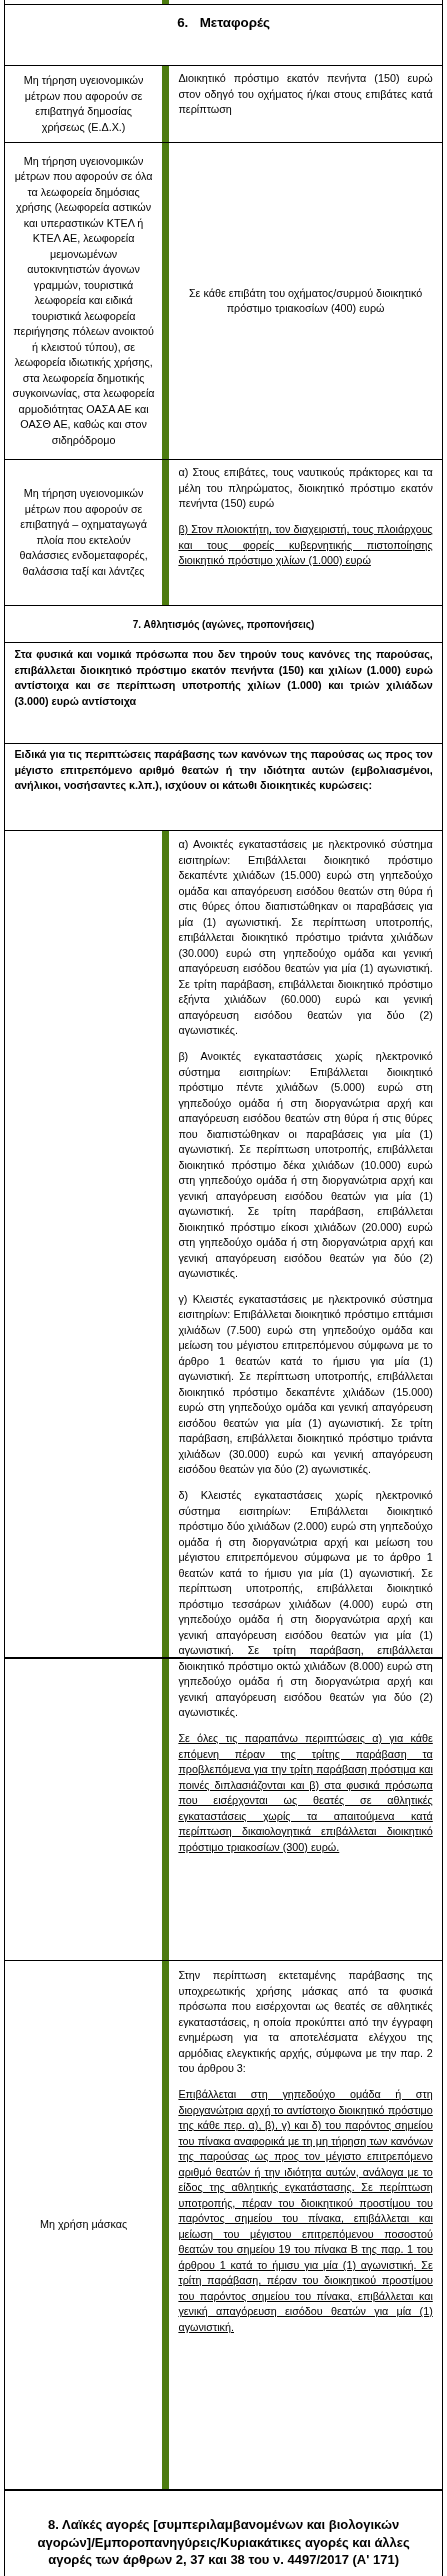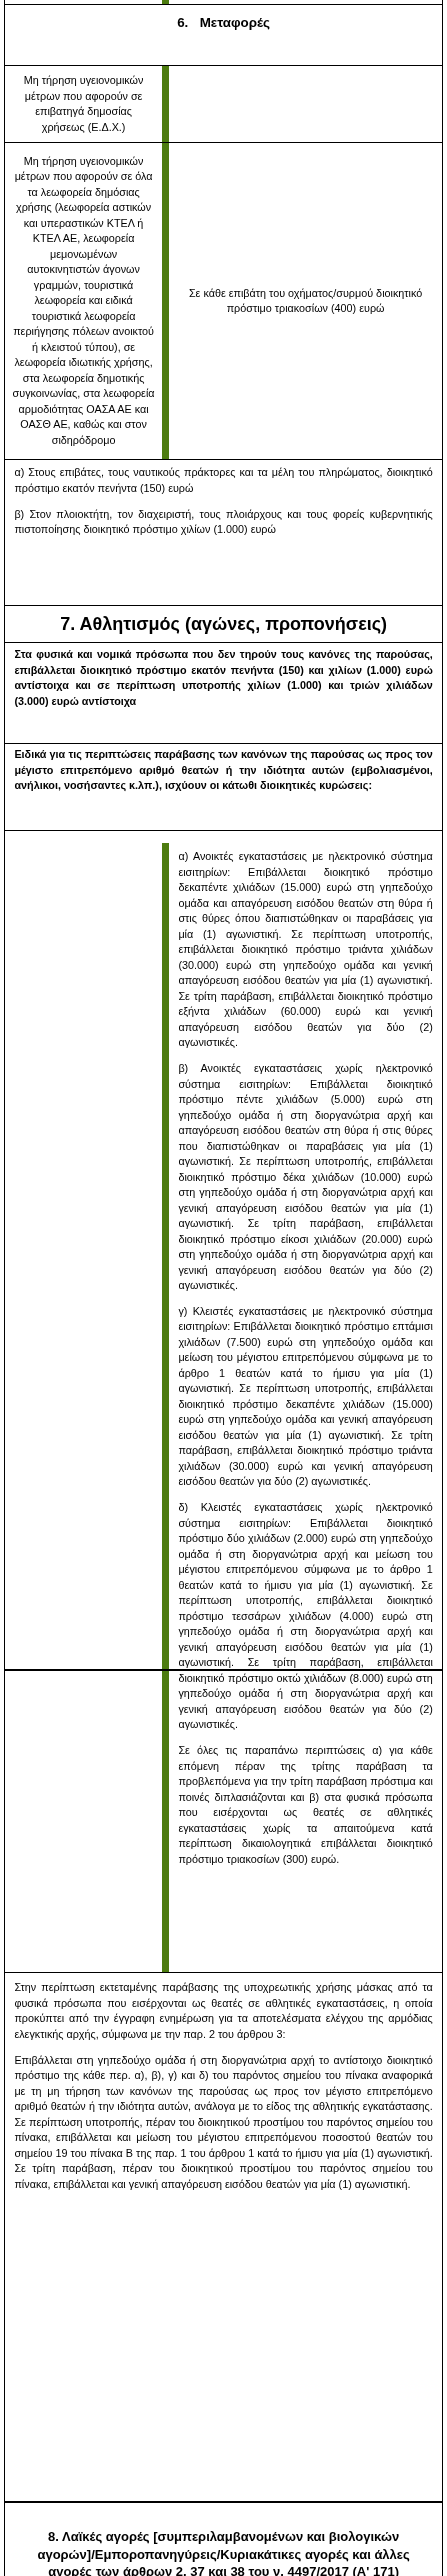--- a/index.html
+++ b/index.html
@@ -5,40 +5,40 @@
   html,body{margin:0;padding:0;background:#ffffff;}
   body{width:447px;height:2958px;font-family:"Liberation Sans","DejaVu Sans",sans-serif;color:#000;}
   .doc{position:relative;width:447px;height:2958px;background:#fff;overflow:hidden;}
   .tbl{position:absolute;left:4.1px;top:0;width:439px;height:2958px;box-sizing:border-box;
        border-left:1px solid #000;border-right:1px solid #000;display:flex;flex-direction:column;}
   .row{display:flex;box-sizing:border-box;align-items:stretch;overflow:hidden;}
   .cl{width:164px;box-sizing:border-box;border-right:7px solid #4d7c0f;display:flex;align-items:center;
       justify-content:center;text-align:center;padding:3.1px 7.2px;font-size:10.8px;line-height:15.5px;overflow:hidden;}
   .cr{flex:1;box-sizing:border-box;padding:5.2px 9.3px;font-size:10.8px;line-height:15.5px;text-align:justify;overflow:hidden;}
   .cr p{margin:0 0 10.3px 0;}
-  .cr p:last-child{margin-bottom:0;}
+  .cr p:last-child{margin-bottom:0;text-decoration:underline;}
   .ch{width:100%;box-sizing:border-box;display:flex;align-items:center;justify-content:center;
       text-align:center;font-weight:bold;overflow:hidden;}
   
   .r-sliver-top{height:5.2px;border-bottom:1.5px solid #000;}
   .r-h6{height:61px;border-bottom:1px solid #000;}
   .r-h6 .ch{align-items:flex-start;padding-top:10.3px;font-size:13.4px;}
   .r-h6 .num{margin-right:11.3px;}
   .r-61{height:77px;border-bottom:1px solid #000;}
   .r-62{height:317px;border-bottom:1px solid #000;}
   .r-62 .cr{display:flex;align-items:center;justify-content:center;text-align:center;padding:0 15.5px;}
   .r-63{height:146px;border-bottom:1.5px solid #000;}
   .r-h7{height:37px;border-bottom:1.5px solid #000;}
-  .r-h7 .ch{font-size:18px;}
+  .r-h7 .ch{font-size:10px;}
   .r-71{height:101px;border-bottom:1px solid #000;}
   .r-71 .cr{padding-top:4.1px;font-weight:bold;}
   .r-72{height:87px;border-bottom:1.5px solid #000;}
   .r-72 .cr{padding-top:3.1px;font-weight:bold;}
   .r-72 .cl{padding:1px 5.2px;}
-  .r-73{height:1130px;border-bottom:1.5px solid #000;position:relative;margin-top:12px;}
+  .r-73{height:1130px;border-bottom:1.5px solid #000;position:relative;}
   .r-73 .cr{padding-top:6.2px;}
   .pagebreak{position:absolute;left:0;right:0;top:826px;height:1.5px;background:#000;z-index:3;}
   .r-mask{height:530px;border-bottom:2.1px solid #000;}
   .r-mask .cr{padding-top:7.2px;}
   .r-h8{height:105px;border-bottom:2.1px solid #000;}
   .r-h8 .ch{font-size:13px;line-height:17.5px;padding:0 20.6px;}
 </style>
 </head>
 <body>
 
@@ -52,28 +52,30 @@
 
     <div class="row r-h6">
       <div class="ch">
         <span class="num">6.</span>
         <span>Μεταφορές</span>
       </div>
     </div>
 
     <div class="row r-61">
       <div class="cl">Μη τήρηση υγειονομικών μέτρων που αφορούν σε επιβατηγά δημοσίας χρήσεως (Ε.Δ.Χ.)</div>
+      <div class="cr">Διοικητικό πρόστιμο εκατόν πενήντα (150) ευρώ στον οδηγό του οχήματος ή/και στους επιβάτες κατά περίπτωση</div>
     </div>
 
     <div class="row r-62">
       <div class="cl">Μη τήρηση υγειονομικών μέτρων που αφορούν σε όλα τα λεωφορεία δημόσιας χρήσης (λεωφορεία αστικών και υπεραστικών ΚΤΕΛ ή ΚΤΕΛ ΑΕ, λεωφορεία μεμονωμένων αυτοκινητιστών άγονων γραμμών, τουριστικά λεωφορεία και ειδικά τουριστικά λεωφορεία περιήγησης πόλεων ανοικτού ή κλειστού τύπου), σε λεωφορεία ιδιωτικής χρήσης, στα λεωφορεία δημοτικής συγκοινωνίας, στα λεωφορεία αρμοδιότητας ΟΑΣΑ ΑΕ και ΟΑΣΘ ΑΕ, καθώς και στον σιδηρόδρομο</div>
       <div class="cr">Σε κάθε επιβάτη του οχήματος/συρμού διοικητικό πρόστιμο τριακοσίων (400) ευρώ</div>
     </div>
 
     <div class="row r-63">
+      <div class="cl">Μη τήρηση υγειονομικών μέτρων που αφορούν σε επιβατηγά – οχηματαγωγά πλοία που εκτελούν θαλάσσιες ενδομεταφορές, θαλάσσια ταξί και λάντζες</div>
       <div class="cr">
         <p>α) Στους επιβάτες, τους ναυτικούς πράκτορες και τα μέλη του πληρώματος, διοικητικό πρόστιμο εκατόν πενήντα (150) ευρώ</p>
         <p>β) Στον πλοιοκτήτη, τον διαχειριστή, τους πλοιάρχους και τους φορείς κυβερνητικής πιστοποίησης διοικητικό πρόστιμο χιλίων (1.000) ευρώ</p>
       </div>
     </div>
 
     <div class="row r-h7">
       <div class="ch">7. Αθλητισμός (αγώνες, προπονήσεις)</div>
     </div>
 
@@ -91,20 +93,21 @@
         <p>α) Ανοικτές εγκαταστάσεις με ηλεκτρονικό σύστημα εισιτηρίων: Επιβάλλεται διοικητικό πρόστιμο δεκαπέντε χιλιάδων (15.000) ευρώ στη γηπεδούχο ομάδα και απαγόρευση εισόδου θεατών στη θύρα ή στις θύρες όπου διαπιστώθηκαν οι παραβάσεις για μία (1) αγωνιστική. Σε περίπτωση υποτροπής, επιβάλλεται διοικητικό πρόστιμο τριάντα χιλιάδων (30.000) ευρώ στη γηπεδούχο ομάδα και γενική απαγόρευση εισόδου θεατών για μία (1) αγωνιστική. Σε τρίτη παράβαση, επιβάλλεται διοικητικό πρόστιμο εξήντα χιλιάδων (60.000) ευρώ και γενική απαγόρευση εισόδου θεατών για δύο (2) αγωνιστικές.</p>
         <p>β) Ανοικτές εγκαταστάσεις χωρίς ηλεκτρονικό σύστημα εισιτηρίων: Επιβάλλεται διοικητικό πρόστιμο πέντε χιλιάδων (5.000) ευρώ στη γηπεδούχο ομάδα ή στη διοργανώτρια αρχή και απαγόρευση εισόδου θεατών στη θύρα ή στις θύρες που διαπιστώθηκαν οι παραβάσεις για μία (1) αγωνιστική. Σε περίπτωση υποτροπής, επιβάλλεται διοικητικό πρόστιμο δέκα χιλιάδων (10.000) ευρώ στη γηπεδούχο ομάδα ή στη διοργανώτρια αρχή και γενική απαγόρευση εισόδου θεατών για μία (1) αγωνιστική. Σε τρίτη παράβαση, επιβάλλεται διοικητικό πρόστιμο είκοσι χιλιάδων (20.000) ευρώ στη γηπεδούχο ομάδα ή στη διοργανώτρια αρχή και γενική απαγόρευση εισόδου θεατών για δύο (2) αγωνιστικές.</p>
         <p>γ) Κλειστές εγκαταστάσεις με ηλεκτρονικό σύστημα εισιτηρίων: Επιβάλλεται διοικητικό πρόστιμο επτάμισι χιλιάδων (7.500) ευρώ στη γηπεδούχο ομάδα και μείωση του μέγιστου επιτρεπόμενου σύμφωνα με το άρθρο 1 θεατών κατά το ήμισυ για μία (1) αγωνιστική. Σε περίπτωση υποτροπής, επιβάλλεται διοικητικό πρόστιμο δεκαπέντε χιλιάδων (15.000) ευρώ στη γηπεδούχο ομάδα και γενική απαγόρευση εισόδου θεατών για μία (1) αγωνιστική. Σε τρίτη παράβαση, επιβάλλεται διοικητικό πρόστιμο τριάντα χιλιάδων (30.000) ευρώ και γενική απαγόρευση εισόδου θεατών για δύο (2) αγωνιστικές.</p>
         <p>δ) Κλειστές εγκαταστάσεις χωρίς ηλεκτρονικό σύστημα εισιτηρίων: Επιβάλλεται διοικητικό πρόστιμο δύο χιλιάδων (2.000) ευρώ στη γηπεδούχο ομάδα ή στη διοργανώτρια αρχή και μείωση του μέγιστου επιτρεπόμενου σύμφωνα με το άρθρο 1 θεατών κατά το ήμισυ για μία (1) αγωνιστική. Σε περίπτωση υποτροπής, επιβάλλεται διοικητικό πρόστιμο τεσσάρων χιλιάδων (4.000) ευρώ στη γηπεδούχο ομάδα ή στη διοργανώτρια αρχή και γενική απαγόρευση εισόδου θεατών για μία (1) αγωνιστική. Σε τρίτη παράβαση, επιβάλλεται διοικητικό πρόστιμο οκτώ χιλιάδων (8.000) ευρώ στη γηπεδούχο ομάδα ή στη διοργανώτρια αρχή και γενική απαγόρευση εισόδου θεατών για δύο (2) αγωνιστικές.</p>
         <p>Σε όλες τις παραπάνω περιπτώσεις α) για κάθε επόμενη πέραν της τρίτης παράβαση τα προβλεπόμενα για την τρίτη παράβαση πρόστιμα και ποινές διπλασιάζονται και β) στα φυσικά πρόσωπα που εισέρχονται ως θεατές σε αθλητικές εγκαταστάσεις χωρίς τα απαιτούμενα κατά περίπτωση δικαιολογητικά επιβάλλεται διοικητικό πρόστιμο τριακοσίων (300) ευρώ.</p>
       </div>
       <div class="pagebreak"></div>
     </div>
 
     <div class="row r-mask">
+      <div class="cl">Μη χρήση μάσκας</div>
       <div class="cr">
         <p>Στην περίπτωση εκτεταμένης παράβασης της υποχρεωτικής χρήσης μάσκας από τα φυσικά πρόσωπα που εισέρχονται ως θεατές σε αθλητικές εγκαταστάσεις, η οποία προκύπτει από την έγγραφη ενημέρωση για τα αποτελέσματα ελέγχου της αρμόδιας ελεγκτικής αρχής, σύμφωνα με την παρ. 2 του άρθρου 3:</p>
         <p>Επιβάλλεται στη γηπεδούχο ομάδα ή στη διοργανώτρια αρχή το αντίστοιχο διοικητικό πρόστιμο της κάθε περ. α), β), γ) και δ) του παρόντος σημείου του πίνακα αναφορικά με τη μη τήρηση των κανόνων της παρούσας ως προς τον μέγιστο επιτρεπόμενο αριθμό θεατών ή την ιδιότητα αυτών, ανάλογα με το είδος της αθλητικής εγκατάστασης. Σε περίπτωση υποτροπής, πέραν του διοικητικού προστίμου του παρόντος σημείου του πίνακα, επιβάλλεται και μείωση του μέγιστου επιτρεπόμενου ποσοστού θεατών του σημείου 19 του πίνακα Β της παρ. 1 του άρθρου 1 κατά το ήμισυ για μία (1) αγωνιστική. Σε τρίτη παράβαση, πέραν του διοικητικού προστίμου του παρόντος σημείου του πίνακα, επιβάλλεται και γενική απαγόρευση εισόδου θεατών για μία (1) αγωνιστική.</p>
       </div>
     </div>
 
     <div class="row r-h8">
       <div class="ch">8. Λαϊκές αγορές [συμπεριλαμβανομένων και βιολογικών αγορών]/Εμποροπανηγύρεις/Κυριακάτικες αγορές και άλλες αγορές των άρθρων 2, 37 και 38 του ν. 4497/2017 (Α' 171)</div>
     </div>
 

